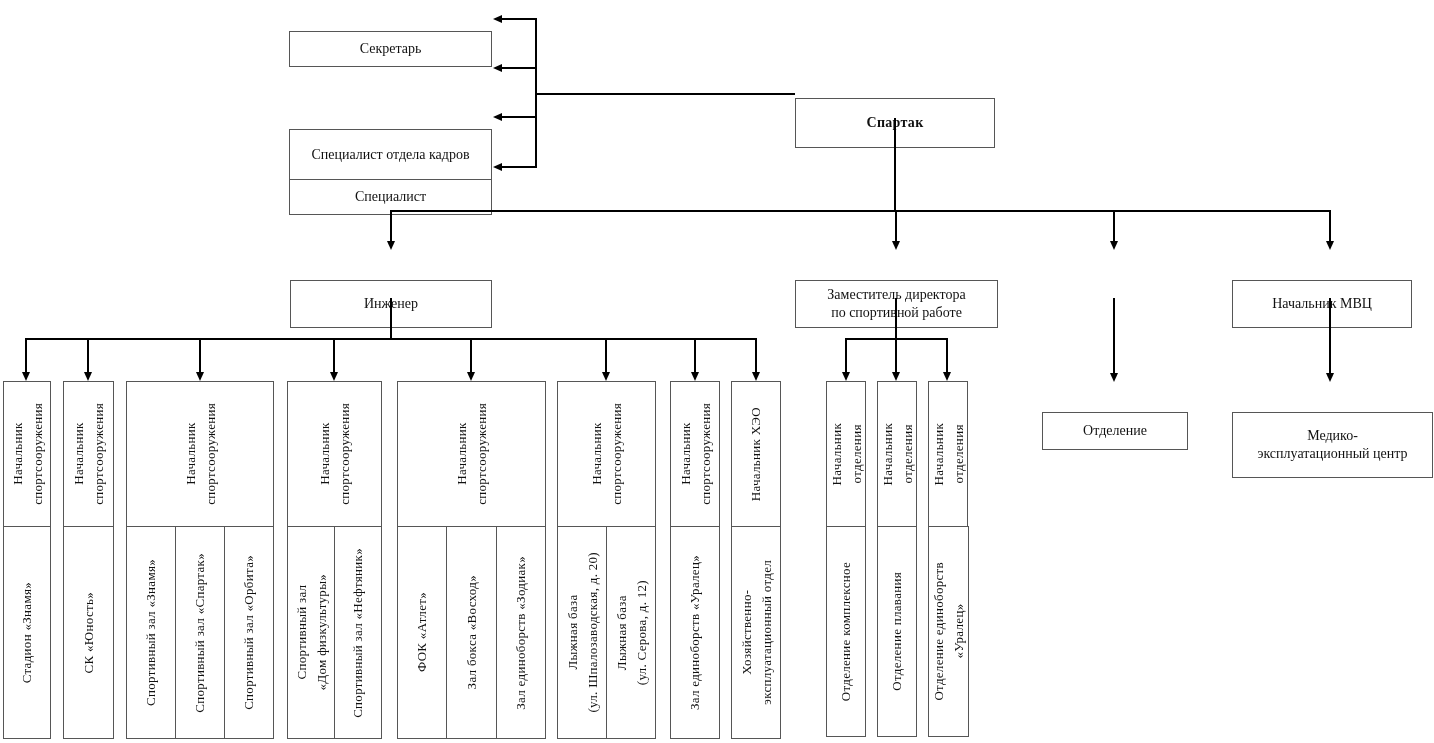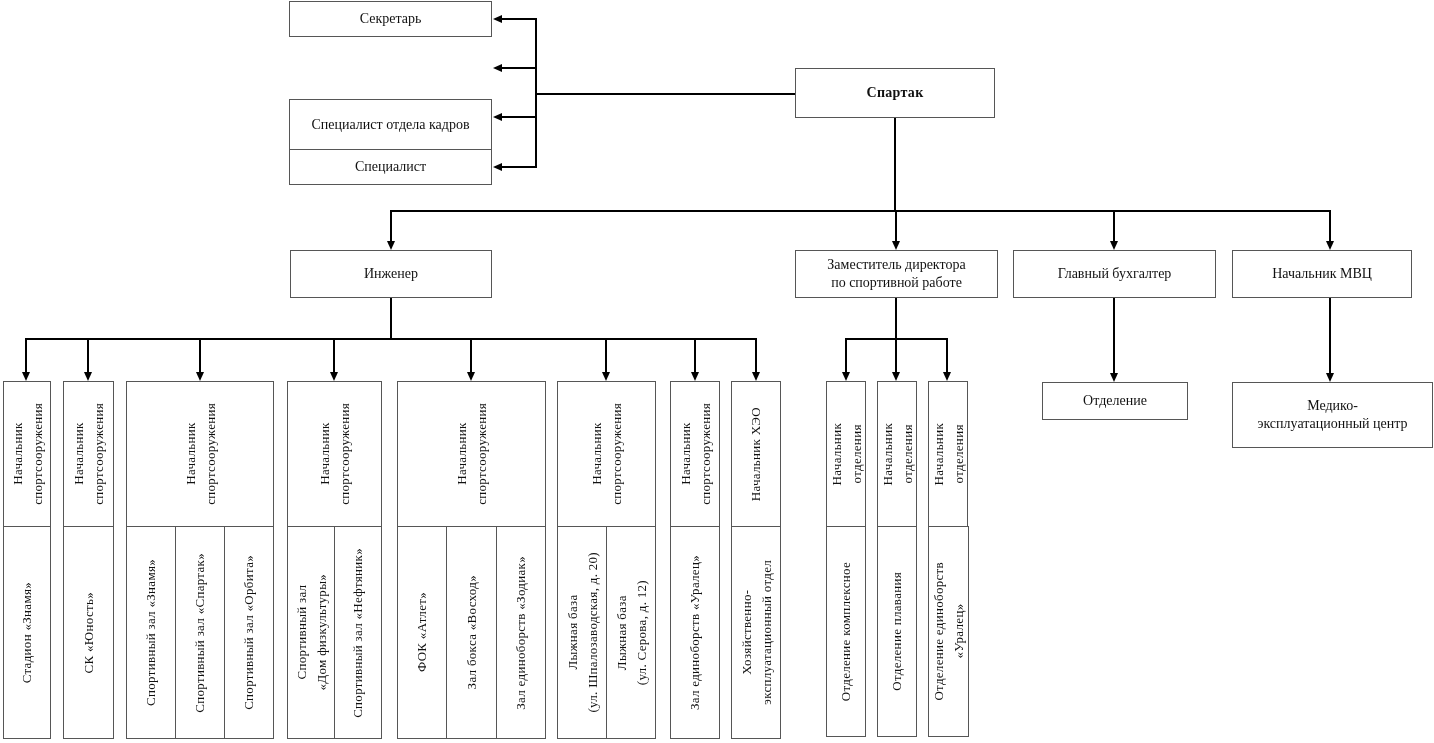--- a/index.html
+++ b/index.html
@@ -12,20 +12,21 @@
     color: #111;
     overflow: hidden;
   }
   .box {
     position: absolute;
     background: #fff;
     border: 1px solid #565656;
     display: flex; align-items: center; justify-content: center;
     text-align: center;
     font-size: 14px;
+    margin-top: 30px;
   }
   .box span { white-space: pre-line; line-height: 1.3; }
   .bold span { font-weight: bold; letter-spacing: .3px; }
   .hline, .vline { position: absolute; background: #000; }
   .hline { height: 1.5px; }
   .vline { width: 1.5px; }
   .arrd {
     position: absolute; width: 0; height: 0;
     border-left: 4px solid transparent;
     border-right: 4px solid transparent;
@@ -98,23 +99,20 @@
   <div class="arrd" style="left:1110px;top:241px"></div>
   <div class="vline" style="left:1329px;top:210px;height:31px"></div>
   <div class="arrd" style="left:1326px;top:241px"></div>
 
   <div class="box" style="left:290px;top:250px;width:202px;height:48px">
       <span>Инженер</span>
     </div>
   <div class="box" style="left:795px;top:250px;width:203px;height:48px">
       <span>Заместитель директора
 по спортивной работе</span>
-    </div>
-  <div class="box" style="left:1013px;top:250px;width:203px;height:48px">
-      <span>Главный бухгалтер</span>
     </div>
   <div class="box" style="left:1232px;top:250px;width:180px;height:48px">
       <span>Начальник МВЦ</span>
     </div>
 
   <div class="vline" style="left:390px;top:298px;height:41px"></div>
   <div class="hline" style="left:26px;top:338px;width:731px"></div>
   <div class="vline" style="left:25px;top:338px;height:34px"></div>
   <div class="arrd" style="left:22px;top:372px"></div>
   <div class="vline" style="left:87px;top:338px;height:34px"></div>

